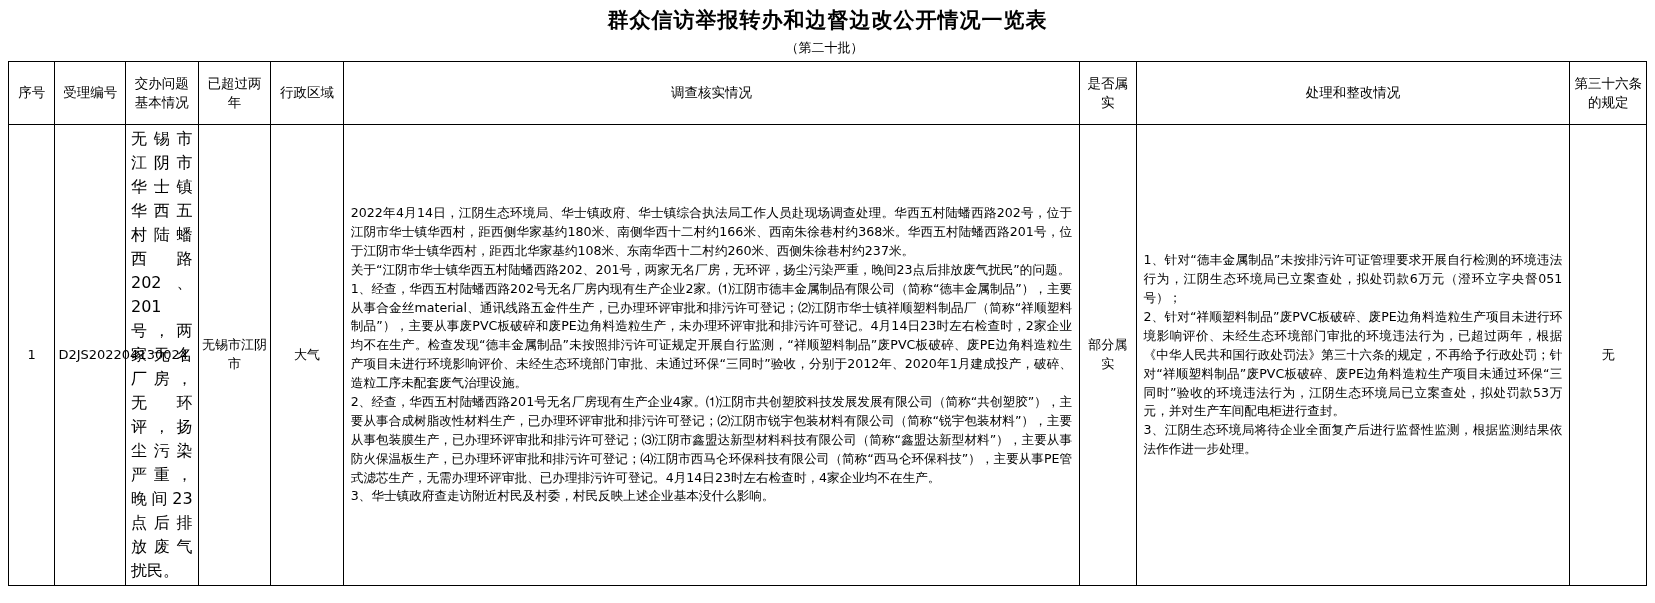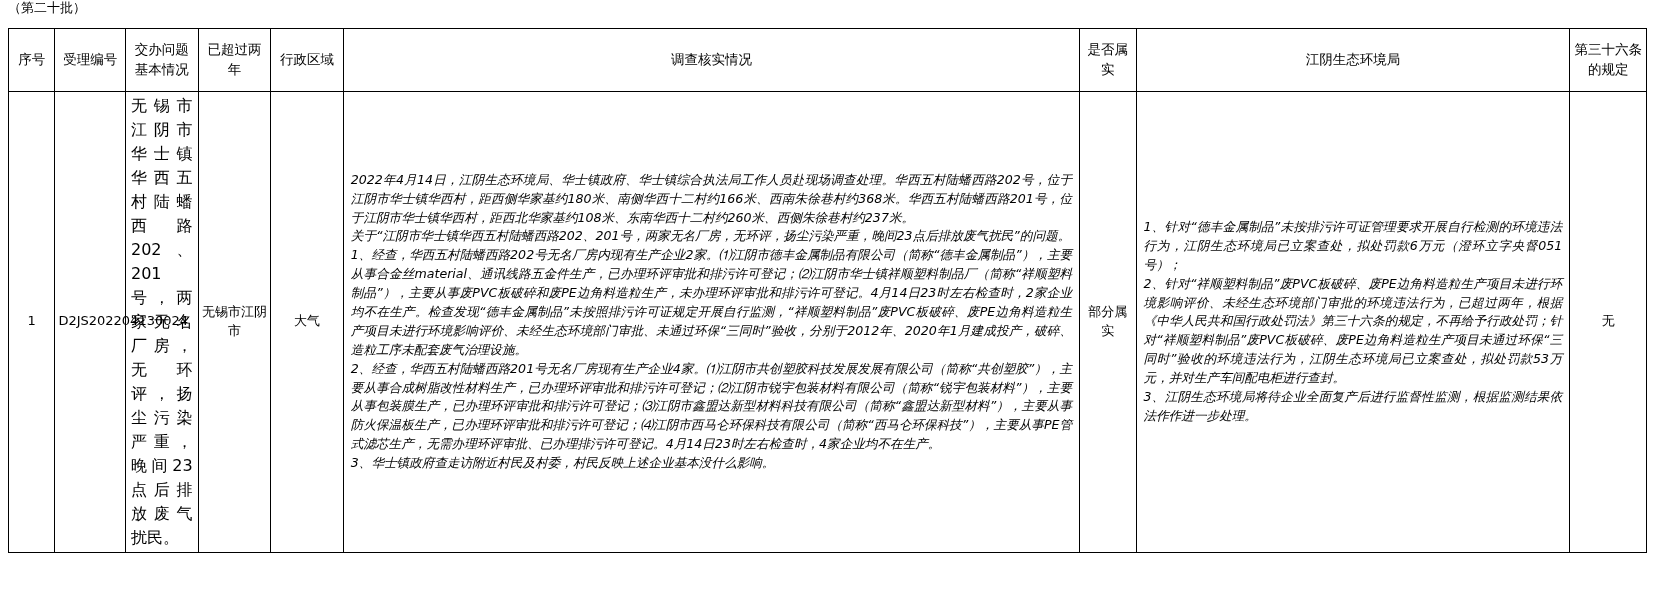--- a/index.html
+++ b/index.html
@@ -21,30 +21,30 @@
   }
   .doc-title {
     text-align: center;
     font-size: 21px;
     font-weight: bold;
     letter-spacing: 1px;
     padding: 7px 0 6px 0;
     line-height: 1.3;
   }
   .batch-line {
-    text-align: left;
+    text-align: center;
     font-size: 13px;
     padding: 0 6px 4px 0;
     line-height: 1.3;
   }
   table.report {
     border-collapse: collapse;
     table-layout: fixed;
     width: 1639px;
-    margin: 7px auto;
+    margin: 0 auto;
   }
   table.report th,
   table.report td {
     border: 1px solid #000000;
     vertical-align: middle;
     padding: 2px 3px;
     font-size: 13px;
     line-height: 1.45;
   }
   table.report th {
@@ -77,40 +77,40 @@
   }
   .body-row td {
     height: 455px;
   }
   .survey-text, .handle-text {
     font-size: 12.6px;
     line-height: 1.5;
     white-space: pre-wrap;
     text-align: justify;
     text-justify: inter-ideograph;
-    font-style: italic;
   }
   .survey-text { padding: 0 4px; }
   .handle-text { padding: 0 4px; }
   .basic-text {
     font-size: 16px;
     line-height: 1.5;
     text-align: justify;
     text-justify: inter-ideograph;
     padding: 0 2px;
   }
   .th-two-line {
     line-height: 1.4;
   }
 </style>
 </head>
 <body>
 
 <div class="page">
 
+  <div class="doc-title">群众信访举报转办和边督边改公开情况一览表</div>
   <div class="batch-line">（第二十批）</div>
 
   <table class="report">
     <colgroup>
       <col class="c-seq">
       <col class="c-accept">
       <col class="c-basic">
       <col class="c-region">
       <col class="c-pollute">
       <col class="c-survey">
@@ -120,21 +120,21 @@
     </colgroup>
     <thead>
       <tr>
         <th class="th-two-line">序号</th>
         <th class="th-two-line">受理编号</th>
         <th class="th-two-line">交办问题基本情况</th>
         <th class="th-two-line">已超过两年</th>
         <th class="th-two-line">行政区域</th>
         <th class="th-two-line">调查核实情况</th>
         <th class="th-two-line">是否属实</th>
-        <th class="th-two-line">江阴生态环境局</th>
+        <th class="th-two-line">处理和整改情况</th>
         <th class="th-two-line">第三十六条的规定</th>
       </tr>
     </thead>
     <tbody>
       <tr class="body-row">
         <td class="cell-center">1</td>
         <td class="cell-center">D2JS202204130024</td>
         <td class="cell-mid">
           <div class="basic-text">无锡市江阴市华士镇华西五村陆蟠西路202、201号，两家无名厂房，无环评，扬尘污染严重，晚间23点后排放废气扰民。</div>
         </td>

